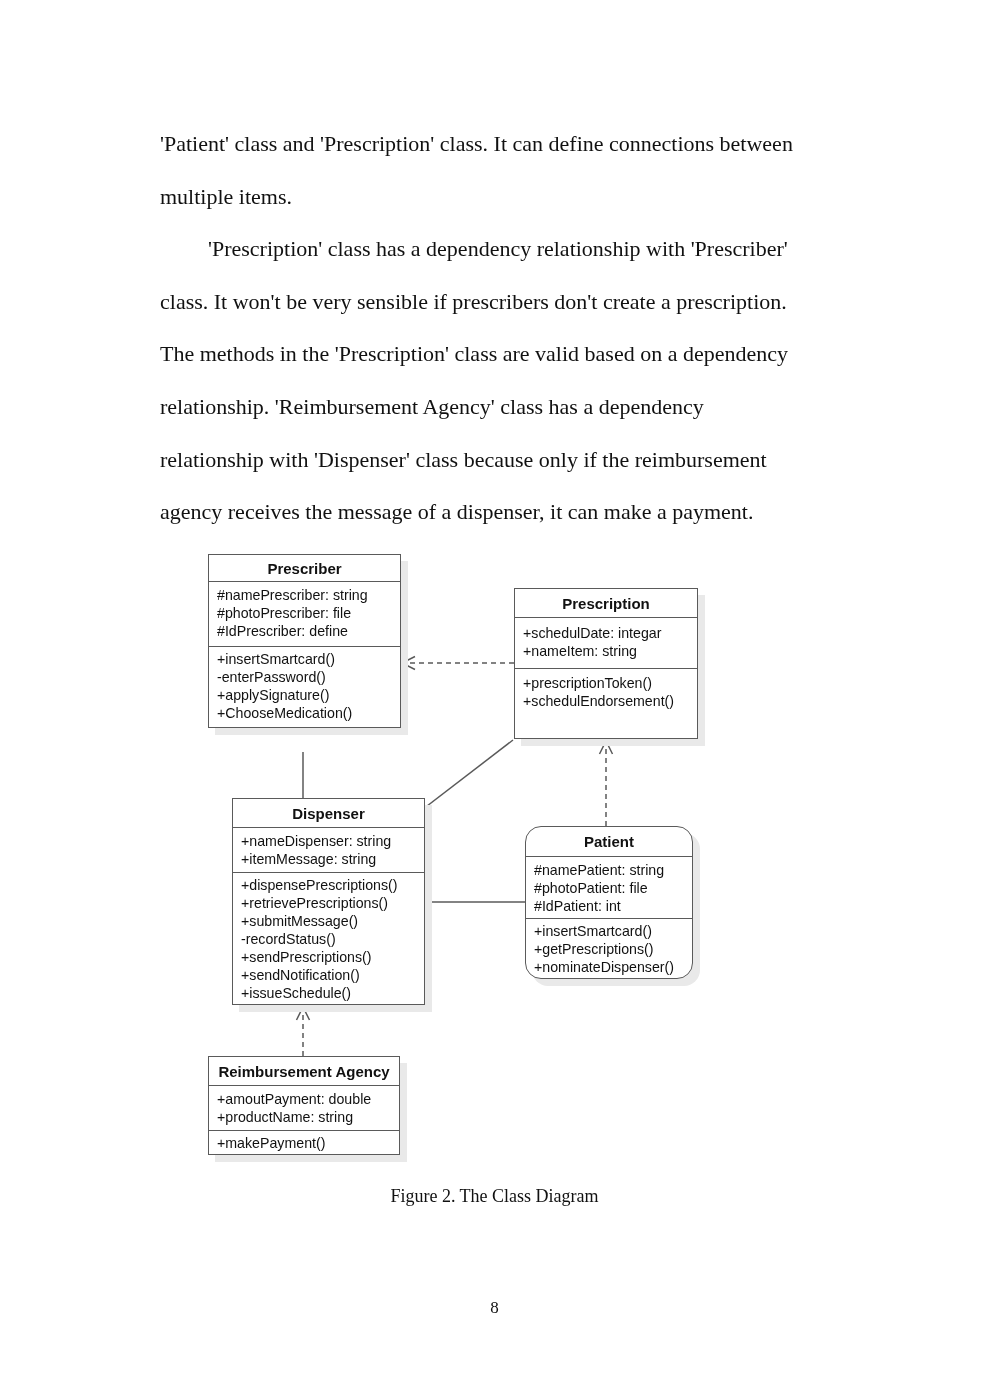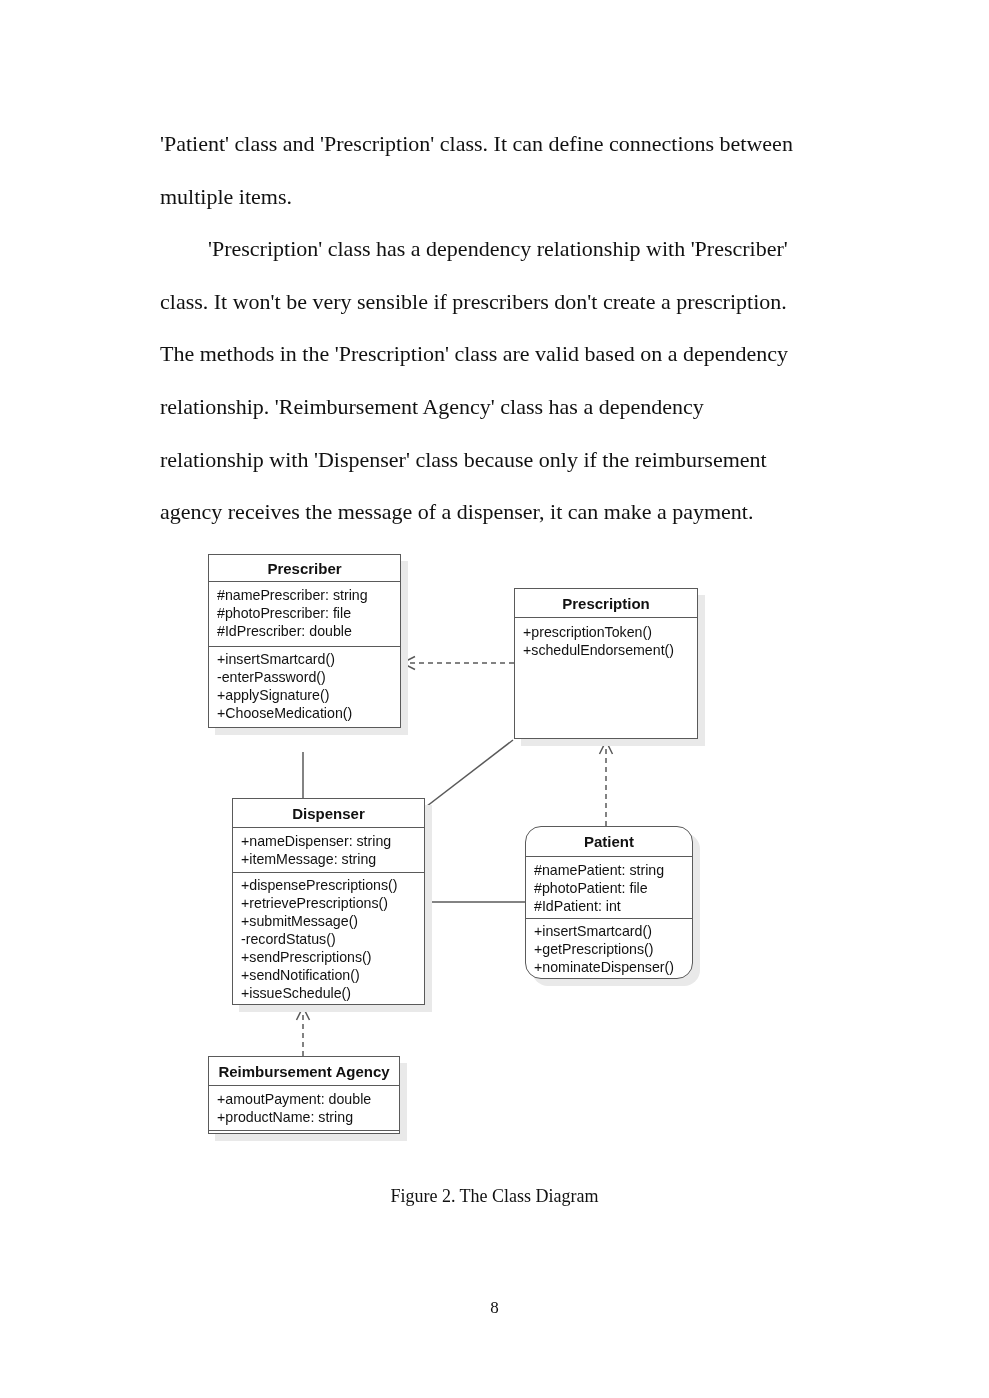--- a/index.html
+++ b/index.html
@@ -97,32 +97,36 @@
 
       <line class="dashed" x1="303" y1="1056" x2="303" y2="1013"></line>
       <polyline points="296.5,1020 303,1007 309.5,1020"></polyline>
     </svg>
 
     <div class="uml-class" style="left:208px; top:554px; width:193px; height:174px;">
       <div class="uml-title" style="height:27px;">Prescriber</div>
       <div class="uml-section uml-attrs" style="height:65px;">
         <div>#namePrescriber: string</div>
         <div>#photoPrescriber: file</div>
-        <div>#IdPrescriber: double</div>
+        <div>#IdPrescriber: define</div>
       </div>
       <div class="uml-section uml-methods">
         <div>+insertSmartcard()</div>
         <div>-enterPassword()</div>
         <div>+applySignature()</div>
         <div>+ChooseMedication()</div>
       </div>
     </div>
 
     <div class="uml-class" style="left:514px; top:588px; width:184px; height:151px;">
       <div class="uml-title" style="height:29px;text-align:right;">Prescription</div>
+      <div class="uml-section uml-attrs" style="height:51px; padding-top:6px;">
+        <div>+schedulDate: integar</div>
+        <div>+nameItem: string</div>
+      </div>
       <div class="uml-section uml-methods" style="padding-top:5px;">
         <div>+prescriptionToken()</div>
         <div>+schedulEndorsement()</div>
       </div>
     </div>
 
     <div class="uml-class" style="left:208px; top:798px; width:193px; height:207px;margin-left:24px;">
       <div class="uml-title" style="height:29px;">Dispenser</div>
       <div class="uml-section uml-attrs" style="height:45px;">
         <div>+nameDispenser: string</div>
@@ -146,21 +150,21 @@
         <div>#photoPatient: file</div>
         <div>#IdPatient: int</div>
       </div>
       <div class="uml-section uml-methods">
         <div>+insertSmartcard()</div>
         <div>+getPrescriptions()</div>
         <div>+nominateDispenser()</div>
       </div>
     </div>
 
-    <div class="uml-class" style="left:208px; top:1056px; width:192px; height:78px;">
+    <div class="uml-class" style="left:208px; top:1056px; width:192px; height:99px;">
       <div class="uml-title" style="height:29px;">Reimbursement Agency</div>
       <div class="uml-section uml-attrs" style="height:45px;">
         <div>+amoutPayment: double</div>
         <div>+productName: string</div>
       </div>
       <div class="uml-section uml-methods">
         <div>+makePayment()</div>
       </div>
     </div>
 

